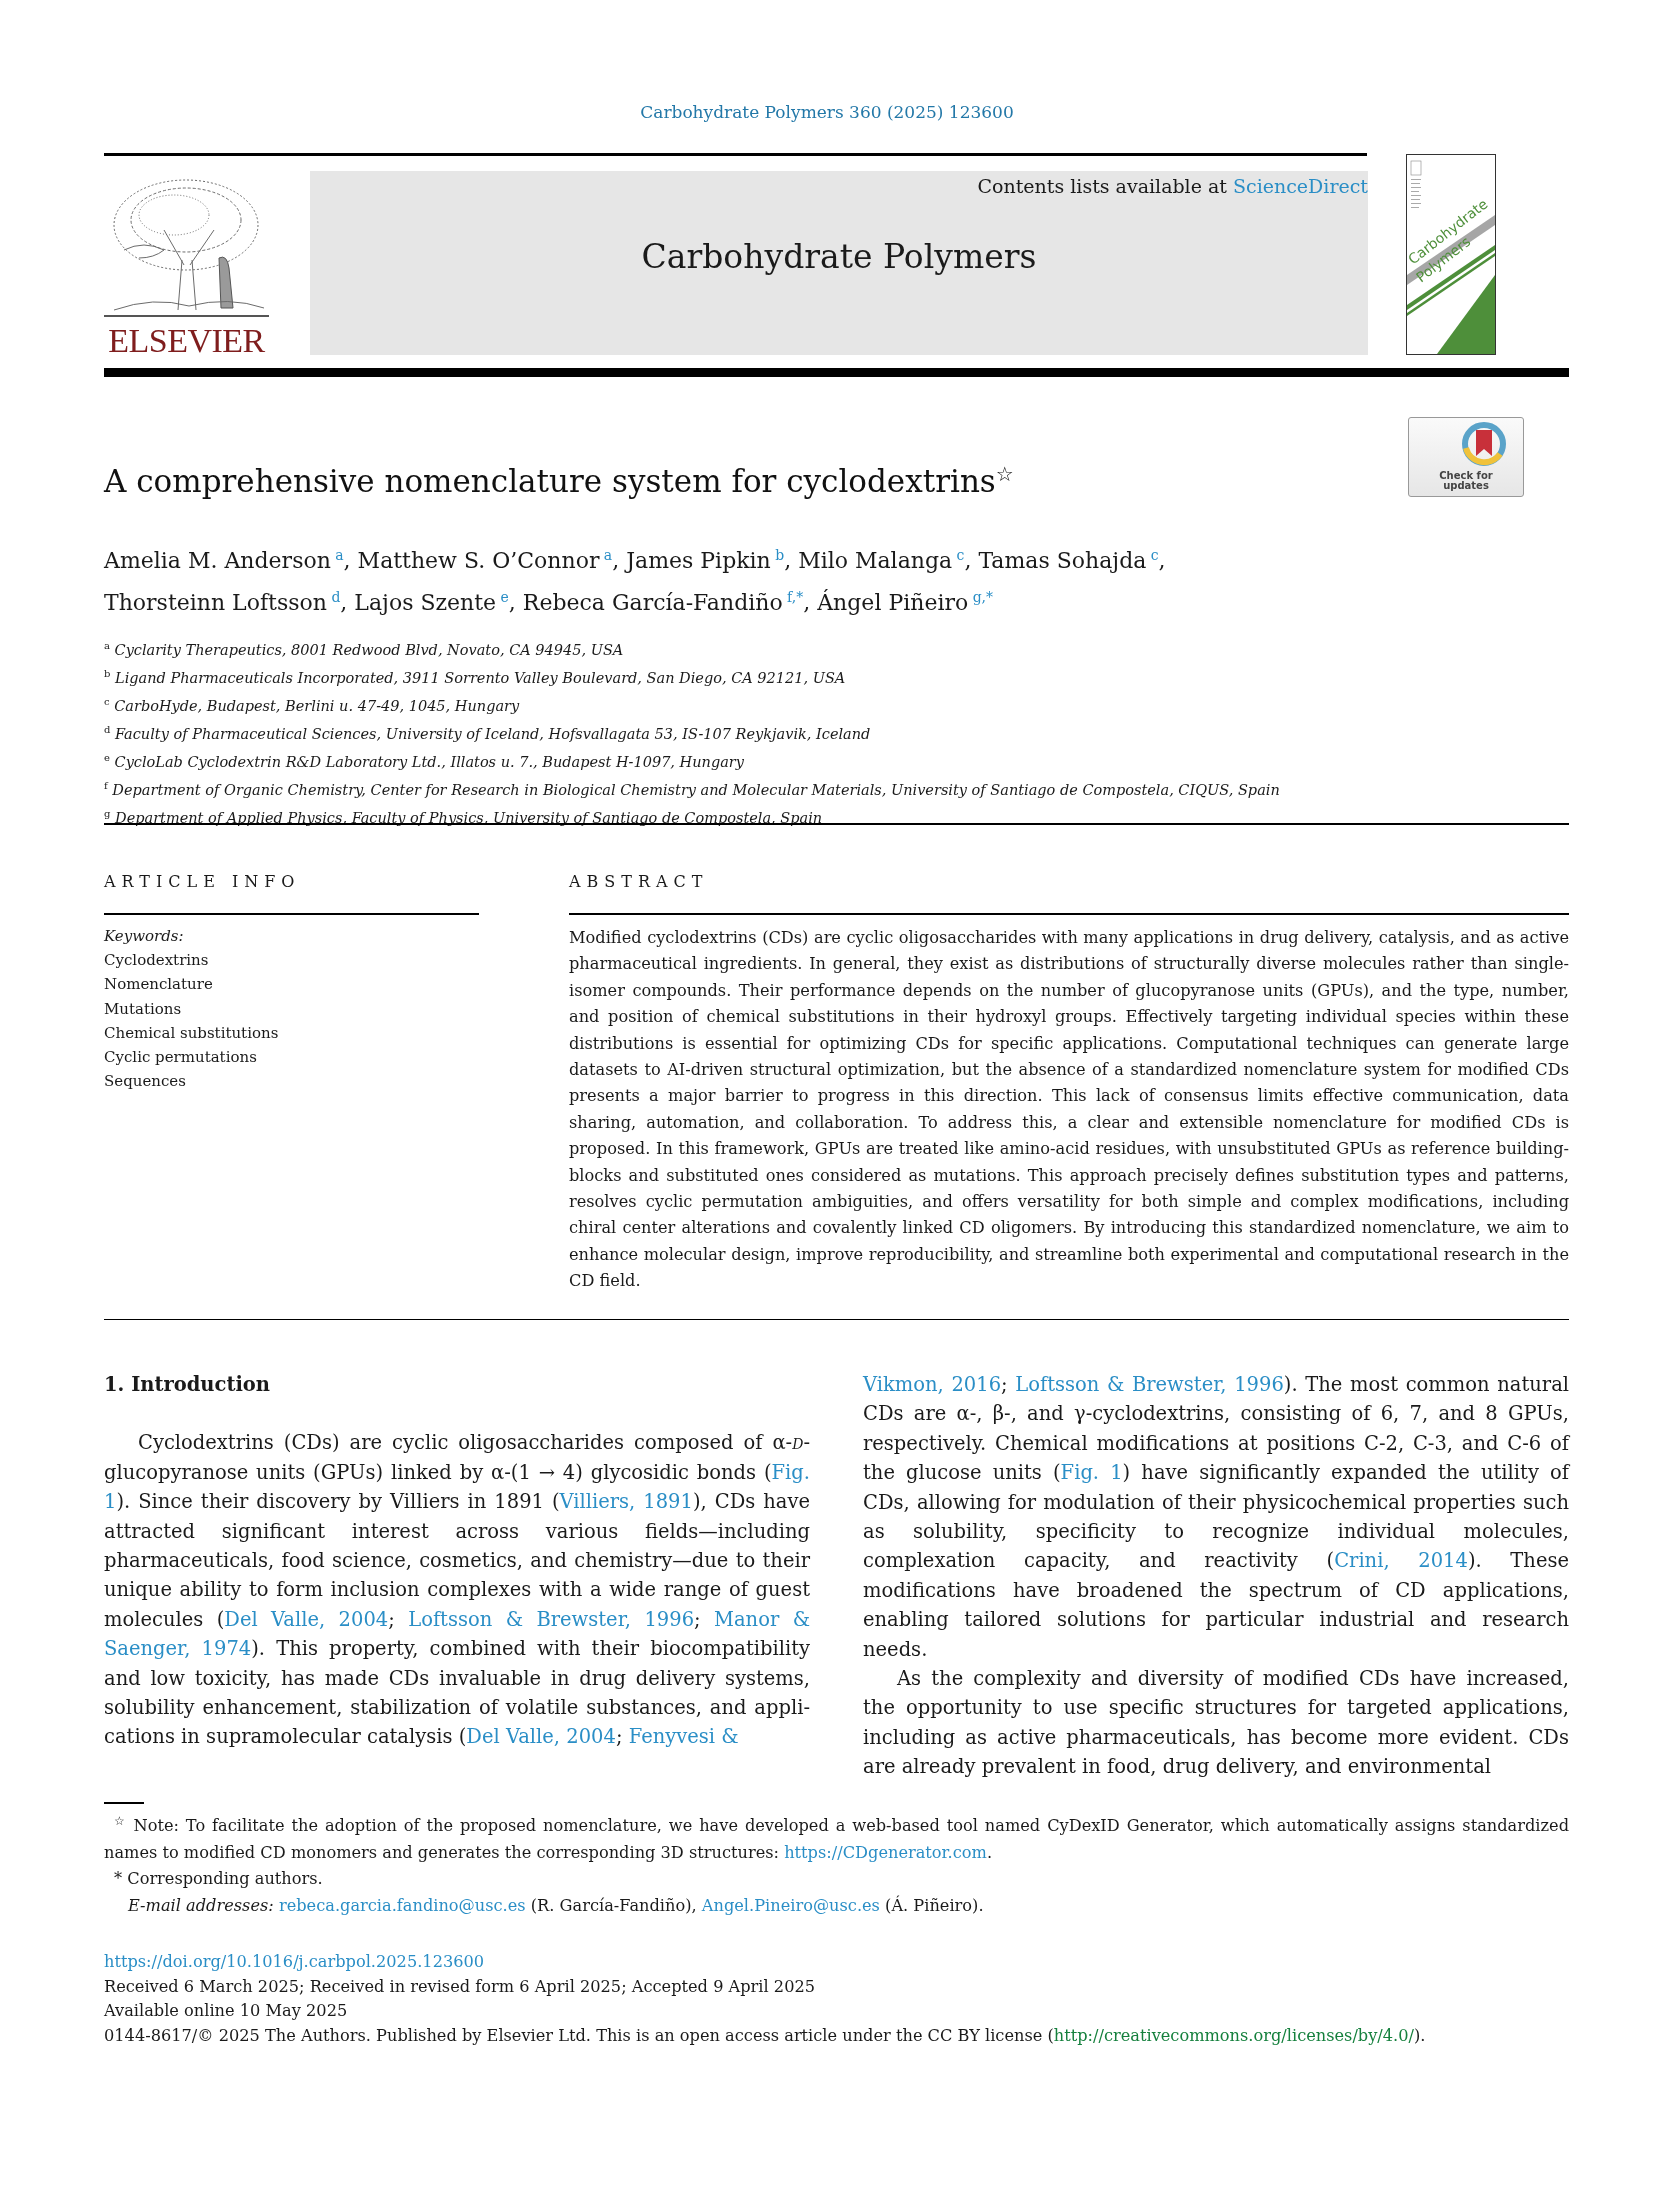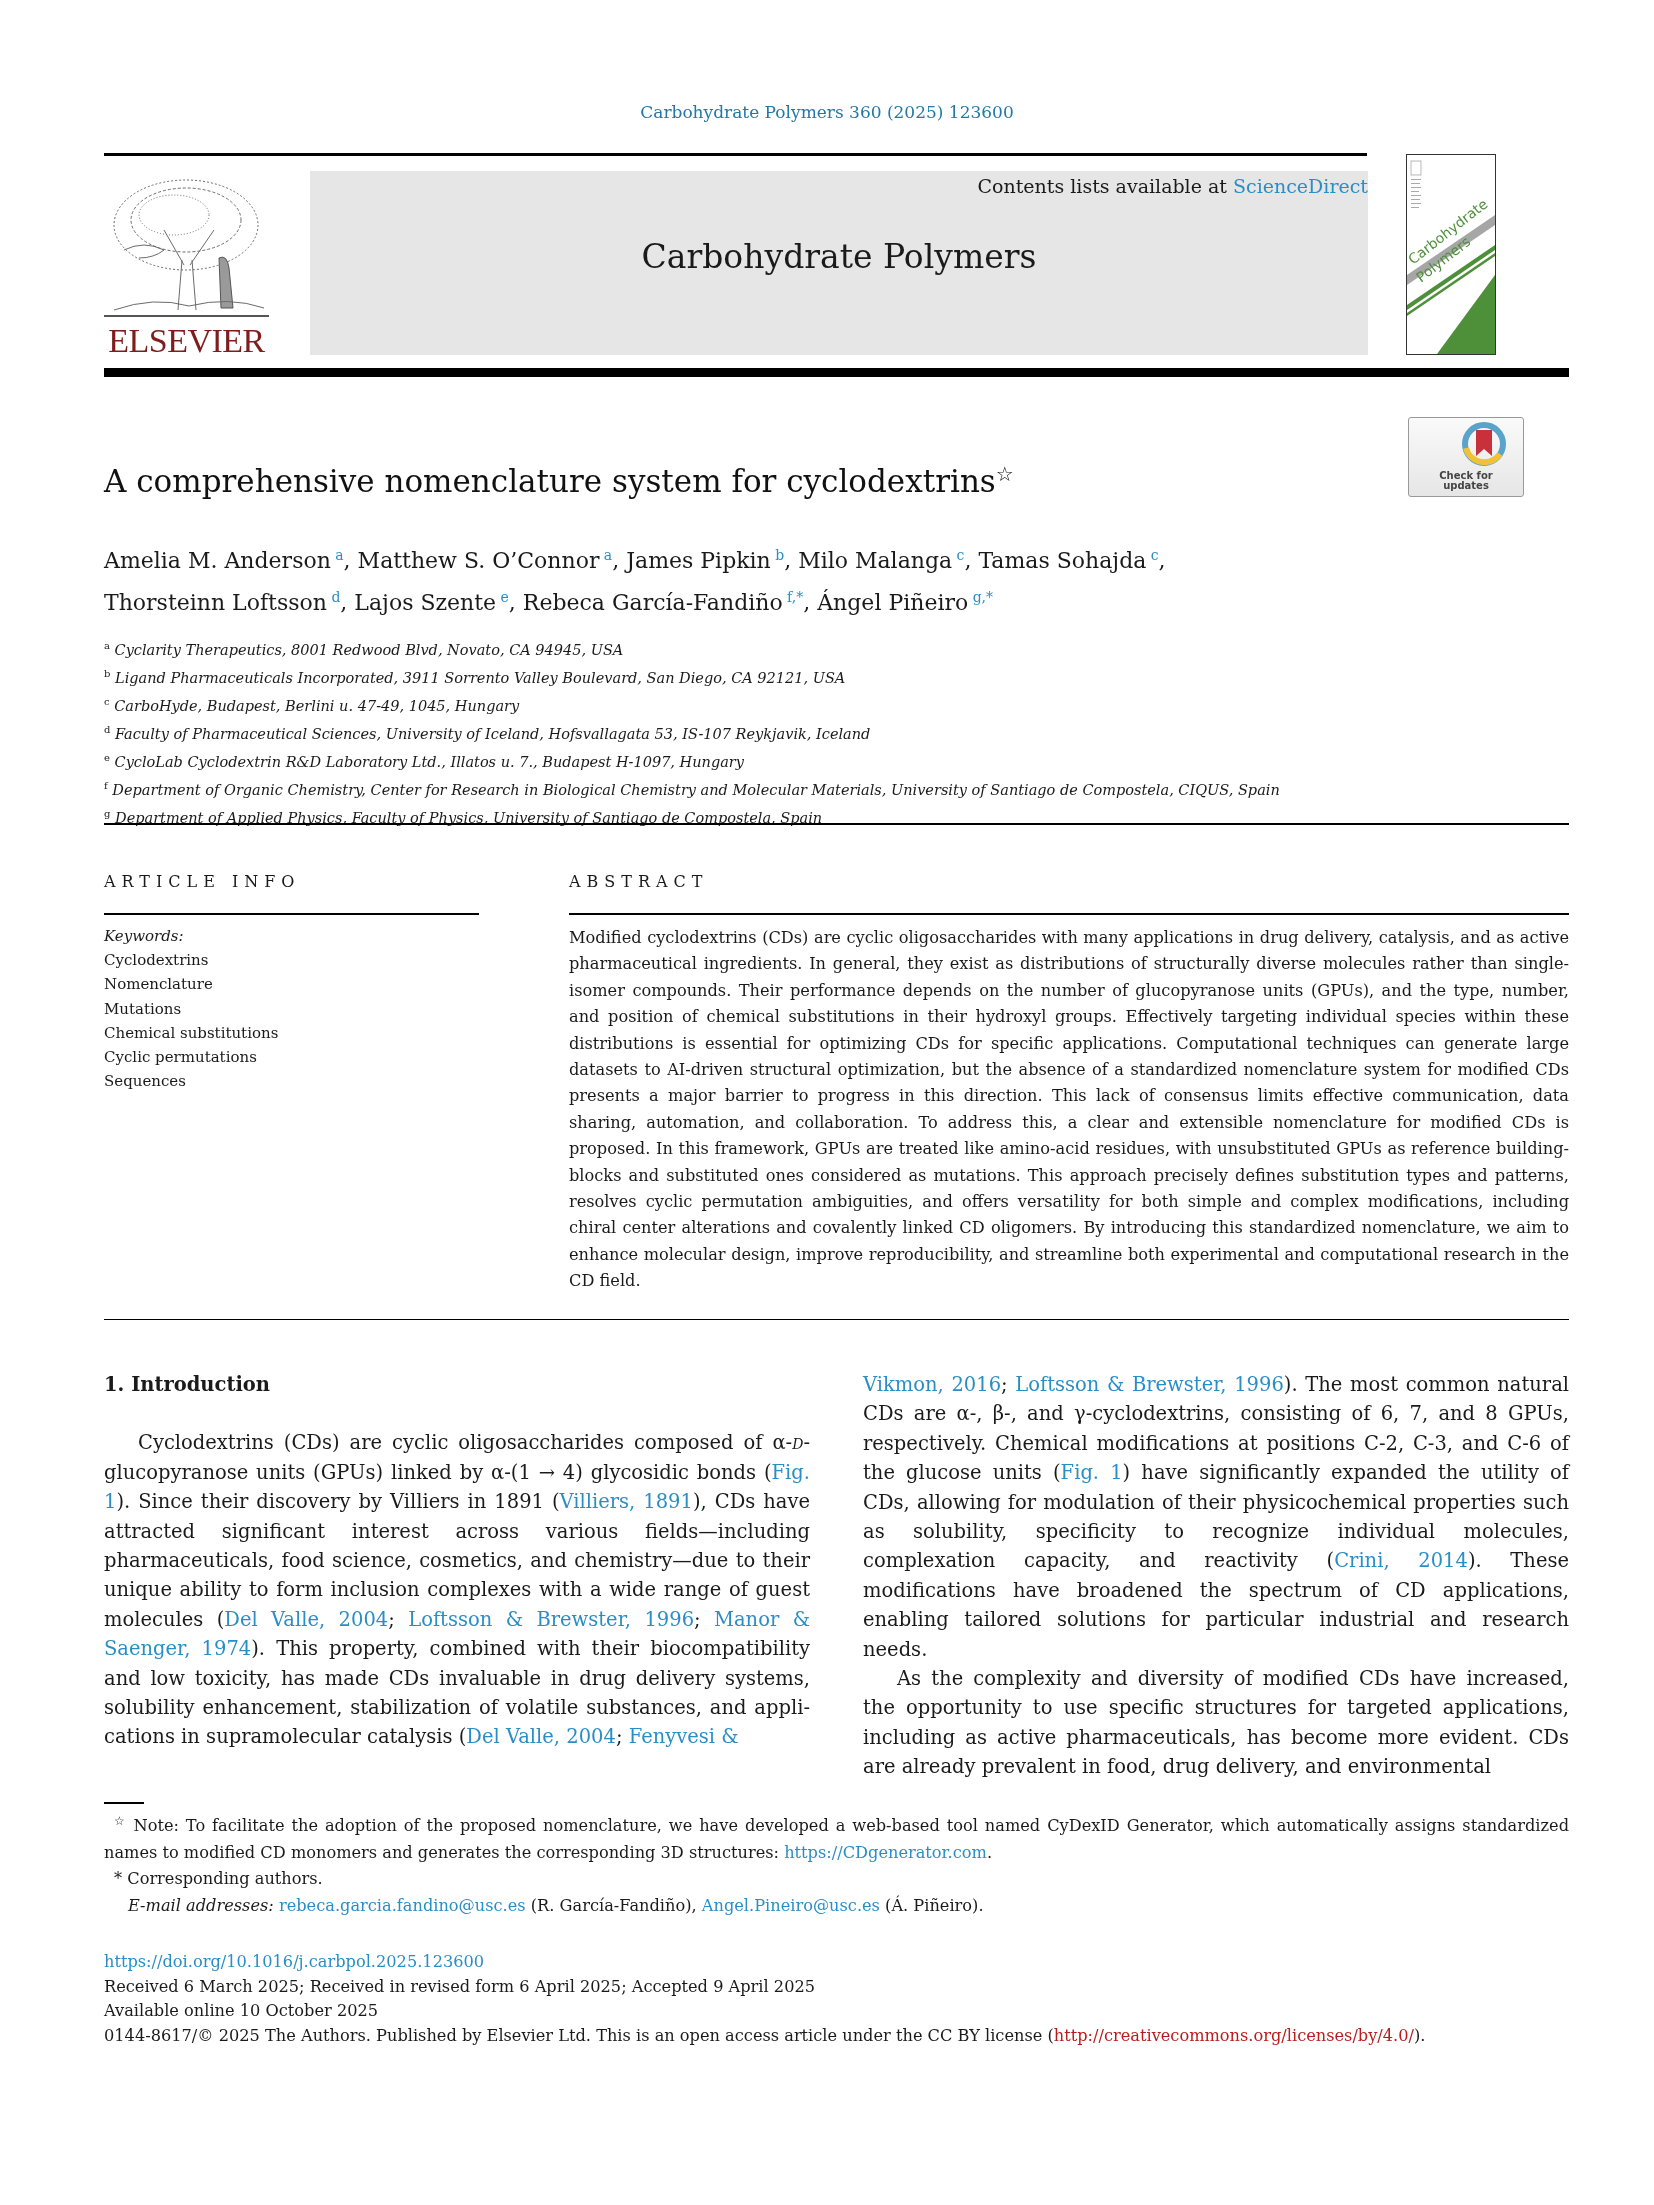--- a/index.html
+++ b/index.html
@@ -173,17 +173,17 @@
   </div>
   <div style="padding-left:24px">
     <span class="em-label">E-mail addresses:</span>
     <a class="link">rebeca.garcia.fandino@usc.es</a><span> (R. García-Fandiño), </span><a class="link">Angel.Pineiro@usc.es</a><span> (Á. Piñeiro).</span>
   </div>
 </div>
 
 <div class="abs pubinfo">
   <div><a class="link">https://doi.org/10.1016/j.carbpol.2025.123600</a></div>
   <div>Received 6 March 2025; Received in revised form 6 April 2025; Accepted 9 April 2025</div>
-  <div>Available online 10 October 2025</div>
+  <div>Available online 10 May 2025</div>
   <div>
-    <span>0144-8617/© 2025 The Authors. Published by Elsevier Ltd. This is an open access article under the CC BY license (</span><a class="link" style="color:#b91c1c">http://creativecommons.org/licenses/by/4.0/</a><span>).</span>
+    <span>0144-8617/© 2025 The Authors. Published by Elsevier Ltd. This is an open access article under the CC BY license (</span><a class="link" style="color:#15803d">http://creativecommons.org/licenses/by/4.0/</a><span>).</span>
   </div>
 </div>
 
 </body></html>

